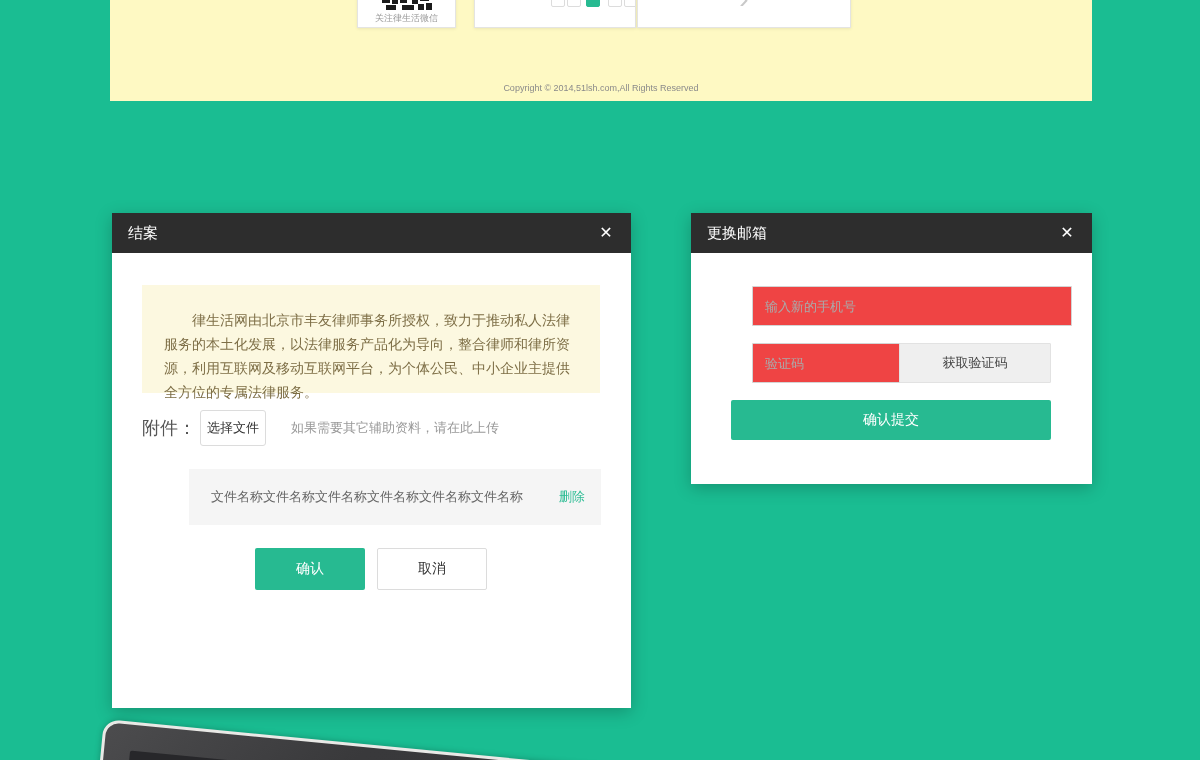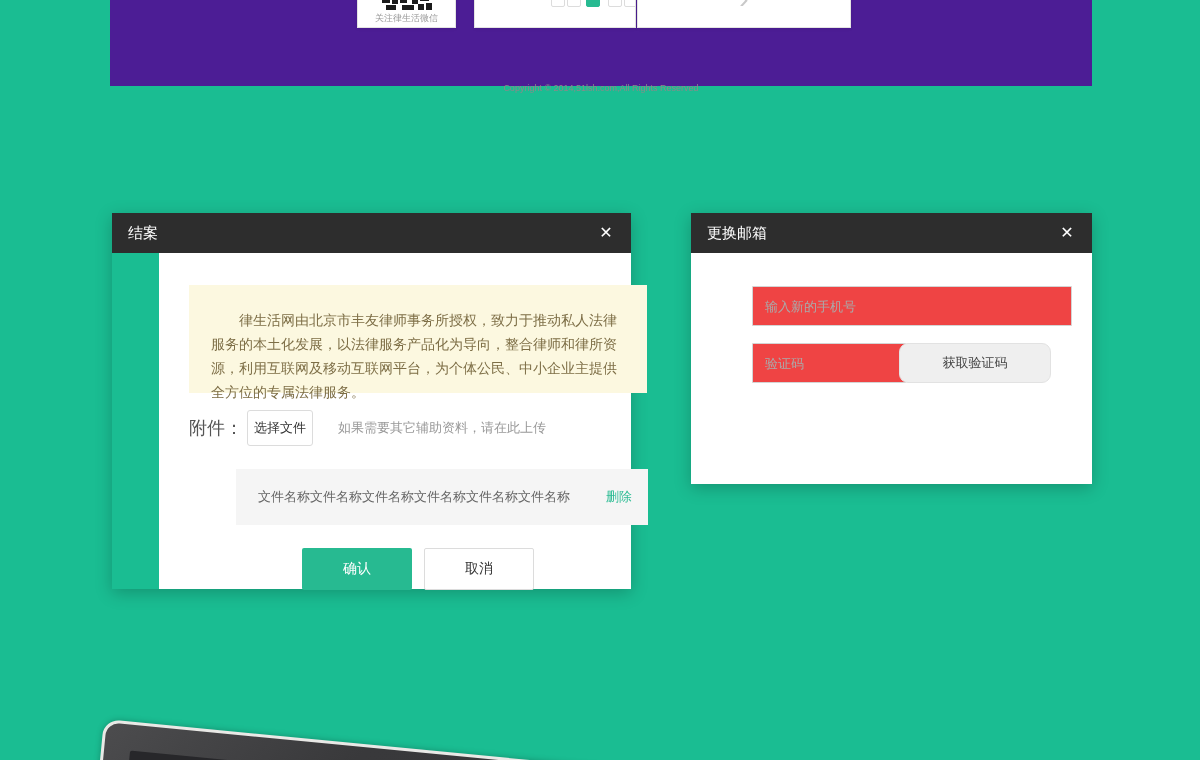--- a/index.html
+++ b/index.html
@@ -6,22 +6,22 @@
   html,body { width:1200px; height:760px; overflow:hidden; }
   body {
     position:relative;
     background:#1abd92;
     font-family:"Liberation Sans","DejaVu Sans",sans-serif;
     color:#444;
   }
 
   
   .top-section {
-    position:absolute; left:110px; top:0; width:982px; height:86px;
-    background:#4c1d95;
+    position:absolute; left:110px; top:0; width:982px; height:101px;
+    background:#fef9c3;
   }
   .mini-card {
     position:absolute; background:#fff; border:1px solid #e4e4e2;
     box-shadow:0 1px 3px rgba(0,0,0,0.08); overflow:hidden;
   }
   .card-qr   { left:247px; top:-72px; width:99px;  height:100px; text-align:center; }
   .card-pager{ left:364px; top:-72px; width:162px; height:100px; }
   .card-next { left:527px; top:-72px; width:214px; height:100px; text-align:center; }
 
   .qr-img { position:absolute; left:24px; top:14px; width:50px; height:68px; }
@@ -55,21 +55,21 @@
   }
   .modal-close {
     position:absolute; right:10px; top:0; width:30px; height:40px;
     color:#fff; font-size:16px; line-height:40px; text-align:center;
     cursor:pointer; background:none; border:none;
     font-family:"DejaVu Sans",sans-serif;
   }
   .modal-body { position:relative; background:#fff; }
 
   .modal-close-case { left:112px; top:213px; width:519px; }
-  .modal-close-case .modal-body { height:336px;margin-left:47px; }
+  .modal-close-case .modal-body { height:455px; }
 
   .notice-box {
     position:absolute; left:30px; top:32px; width:458px; height:108px;
     background:#fcf8e0; color:#7d6e46; font-size:14px; line-height:24px;
     padding:23px 22px; text-indent:2em;
   }
   .attach-label {
     position:absolute; left:30px; top:157px; height:36px; line-height:36px;
     font-size:18px; color:#555;
   }
@@ -109,21 +109,21 @@
     font-size:13px; color:#333; padding:0 12px; font-family:inherit;
     border-radius:1px;
     margin-left:21px;
   }
   .text-input::placeholder { color:#aaa; opacity:1; }
   .phone-input { left:40px; top:33px; width:320px; }
   .code-input  { left:40px; top:90px; width:154px; }
   .get-code-btn {
     position:absolute; left:208px; top:90px; width:152px; height:40px;
     background:#efefef; border:1px solid #e2e2e2; color:#444;
-    font-size:13px; border-radius:9px;
+    font-size:13px; border-radius:1px;
   }
   .submit-btn {
     position:absolute; left:40px; top:147px; width:320px; height:40px;
     background:#27ba91; color:#fff; border-radius:2px;
   }
 
   
   .laptop {
     position:absolute; left:104px; top:719px; width:960px; height:520px;
     transform:rotate(5.5deg); transform-origin:0 0;
@@ -202,20 +202,21 @@
 
 <div class="modal modal-change-email">
   <div class="modal-header">
     <span>更换邮箱</span>
     <button class="modal-close">✕</button>
   </div>
   <div class="modal-body">
     <input class="text-input phone-input" placeholder="输入新的手机号" style="">
     <input class="text-input code-input" placeholder="验证码" style="">
     <button class="btn get-code-btn">获取验证码</button>
+    <button class="btn submit-btn">确认提交</button>
   </div>
 </div>
 
 <div class="laptop">
   <div class="laptop-frame">
     <div class="laptop-screen"></div>
   </div>
 </div>
 
 </body></html>

